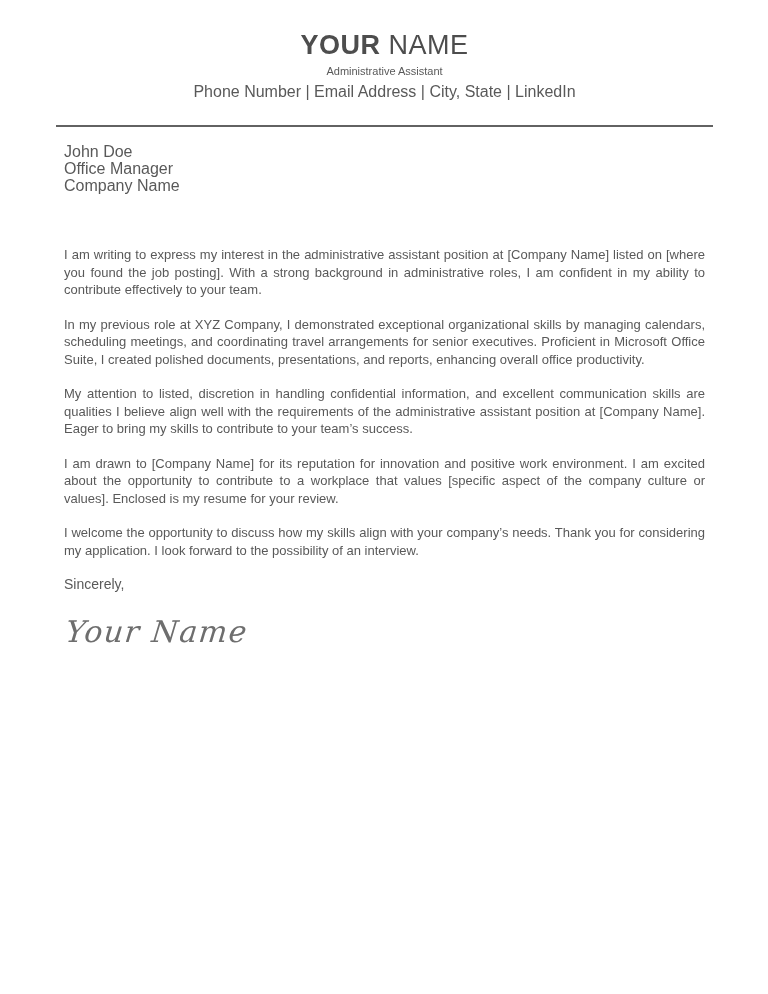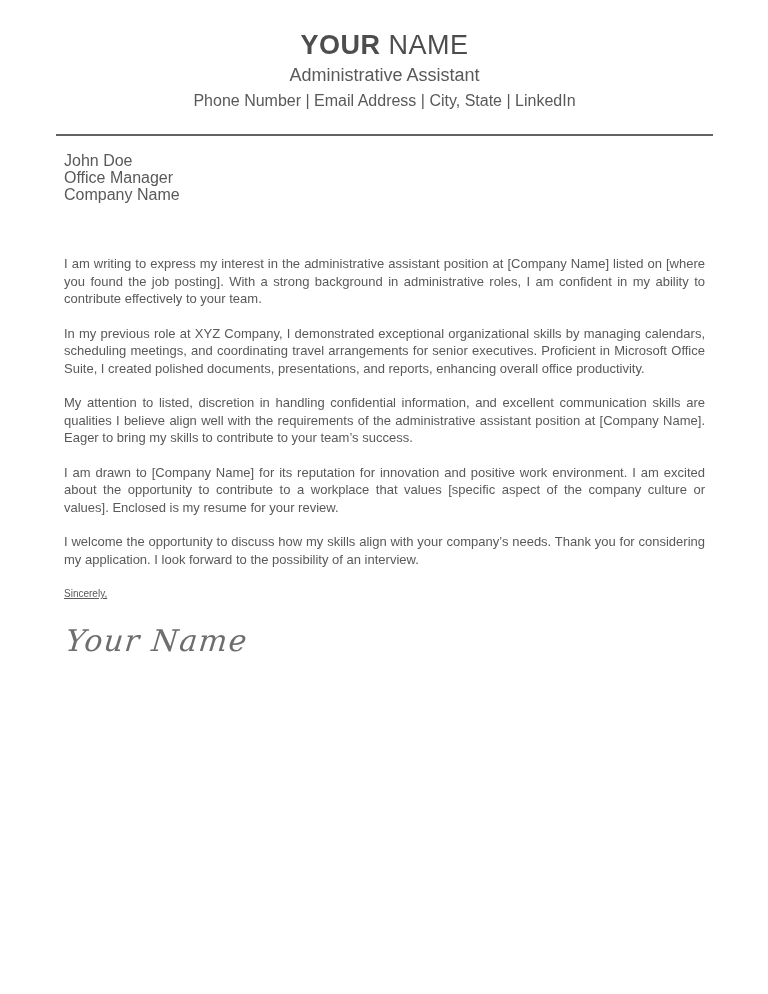--- a/index.html
+++ b/index.html
@@ -19,21 +19,21 @@
     margin: 0;
     font-size: 27px;
     line-height: 1.15;
     letter-spacing: 0.5px;
     color: #4d4d4d;
     font-weight: 400;
   }
   .name .name-bold { font-weight: 700; }
   .job-title {
     margin-top: 4px;
-    font-size: 18px;
+    font-size: 11px;
     color: #595959;
   }
   .contact {
     margin-top: 6px;
     font-size: 16px;
     color: #595959;
   }
   .rule {
     margin: 24px -8px 0 -8px;
     height: 0;
@@ -57,23 +57,22 @@
   }
   .para {
     margin: 17px 0 0 0;
     font-size: 13px;
     line-height: 17.5px;
     text-align: justify;
   }
   .para.first { margin-top: 8px; }
   .closing {
     margin-top: 17px;
-    font-size: 10px;
+    font-size: 14px;
     line-height: 17.5px;
-    text-decoration: underline;
   }
   .signature {
     margin-top: 20px;
     font-family: "DejaVu Serif", serif;
     font-style: italic;
     font-size: 30px;
     letter-spacing: 1.5px;
     color: #6e6e6e;
     transform: skewX(-6deg);
     transform-origin: left bottom;

